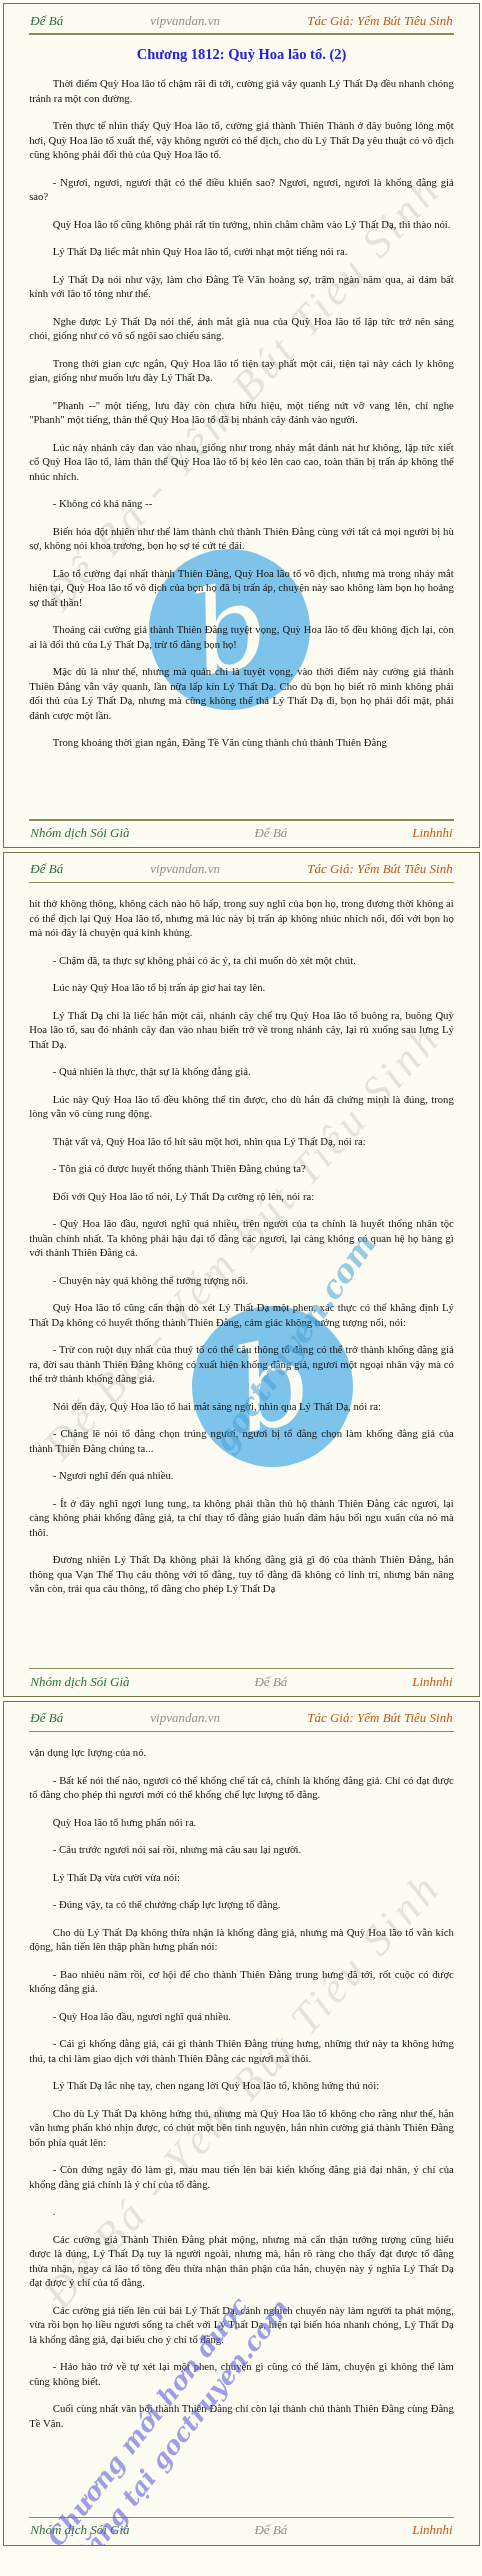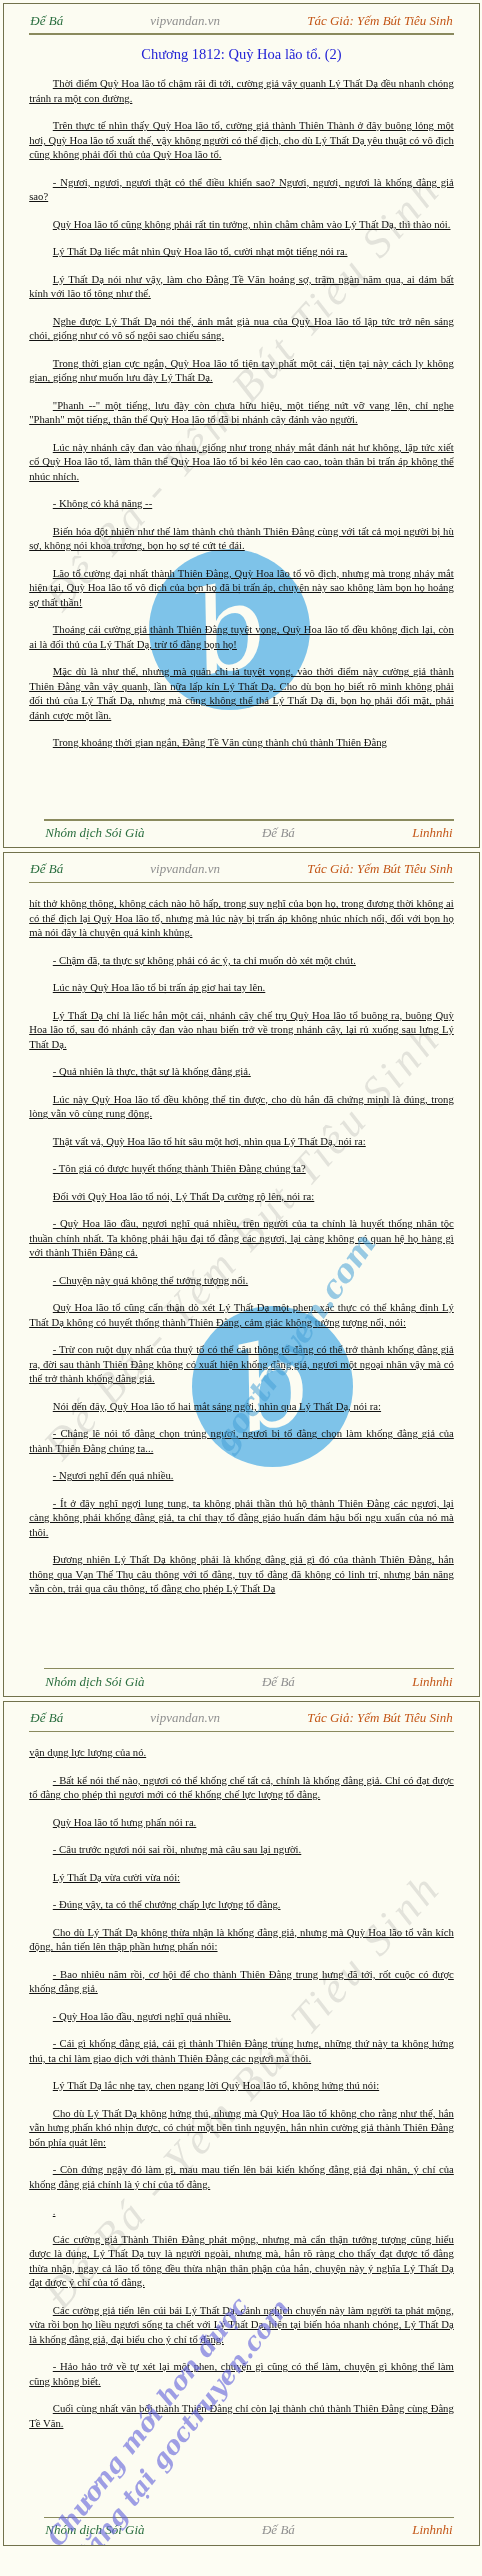--- a/index.html
+++ b/index.html
@@ -20,33 +20,32 @@
     font-style:italic;font-size:13px;color:#333;
     padding:2.1px 1.1px 4.3px 1.1px;
   }
   .hdr-book{color:#2a6e3f;}
   .hdr-domain{color:#909090;}
   .hdr-author{color:#c35617;}
   .rule{height:1.6px;background:#8a8a5e;position:relative;z-index:1;}
   .chapter-title{
     position:relative;z-index:1;
     text-align:center;color:#2323d6;
-    font-size:14.5px;font-weight:normal;
+    font-size:14.5px;font-weight:bold;
     margin:11.8px 0 0 0;
   }
   .content{position:relative;z-index:1;}
   .para{
     font-size:10.7px;line-height:14.5px;color:#121212;
     text-align:justify;text-indent:23.6px;
     margin:13px 0;
-    text-decoration:underline;
   }
   .para.flush{text-indent:0;}
   .page-footer{
-    position:absolute;left:40px;right:25px;bottom:4.3px;z-index:1;
+    position:absolute;left:25px;right:25px;bottom:4.3px;z-index:1;
   }
   .footer-row{
     display:flex;justify-content:space-between;align-items:baseline;
     font-style:italic;font-size:13px;padding:4.3px 1.1px 2.1px 1.1px;
   }
   .ftr-group{color:#2a6e3f;}
   .ftr-book{color:#909090;}
   .ftr-editor{color:#c35617;}
   .wm-diag{
     position:absolute;top:46%;left:50%;z-index:0;

